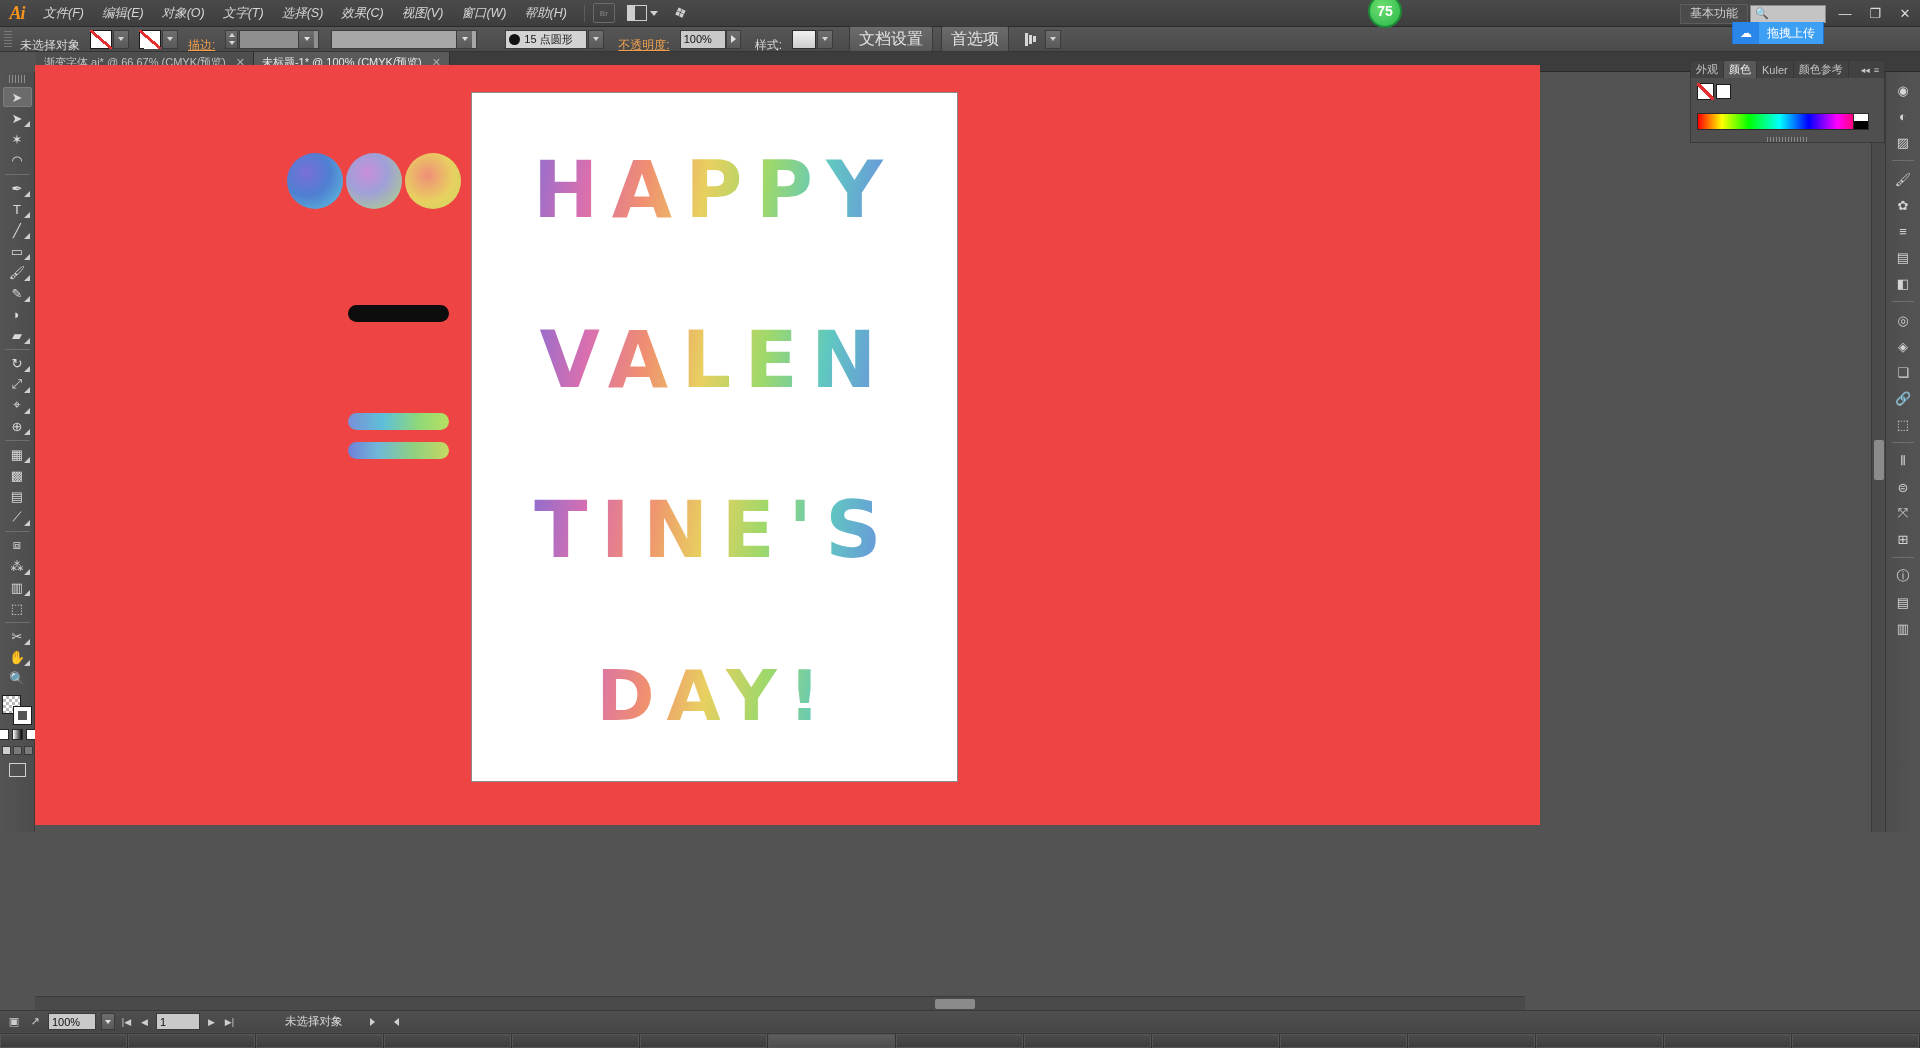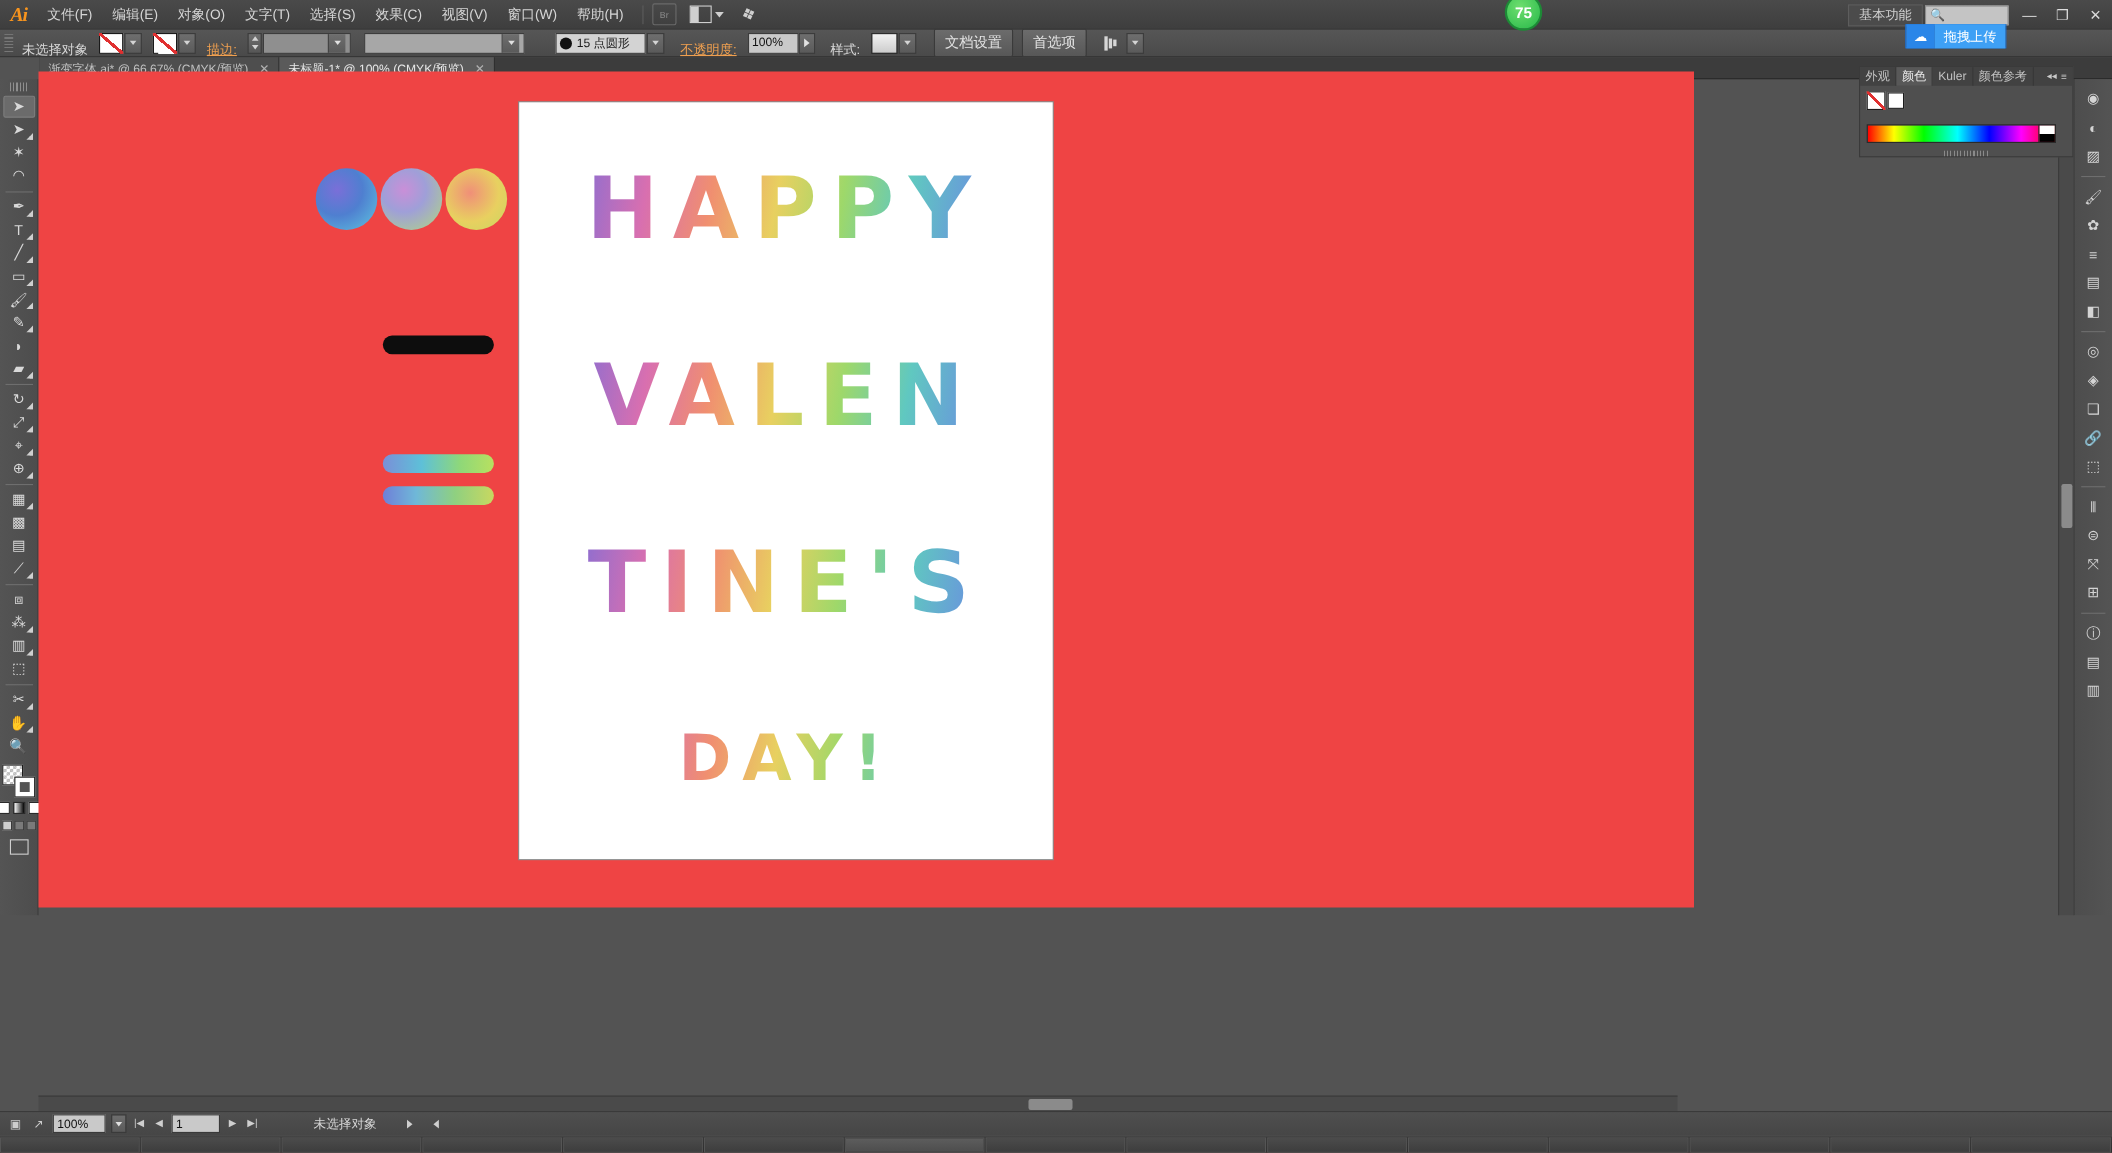--- a/index.html
+++ b/index.html
@@ -21,21 +21,21 @@
     display:flex; align-items:center;
   }
   .ai-logo {
     width:34px; height:27px; display:flex; align-items:center; justify-content:center;
     color:#f7941e; font-weight:bold; font-size:18px; font-style:italic;
     font-family:"Liberation Serif", serif;
     letter-spacing:-1px;
   }
   .menu-item {
     padding:0 9px; height:27px; line-height:27px; font-size:12.5px; color:#d6d6d6;
-    white-space:nowrap; cursor:default;
+    white-space:nowrap; cursor:default;font-style:italic;
   }
   .menu-sep { width:1px; height:17px; background:#5c5c5c; margin:0 8px; }
   .menu-btn-br {
     width:22px;height:20px;border:1px solid #6a6a6a;border-radius:2px;
     display:flex;align-items:center;justify-content:center;font-size:8px;color:#8a8a8a;
     margin-right:12px;
   }
   .menu-btn-arrange {
     display:flex;align-items:center;gap:3px;margin-right:16px;
   }
@@ -113,21 +113,21 @@
   .dot-black{width:11px;height:11px;border-radius:50%;background:#111;}
   .opacity-field{
     width:46px;height:19px;background:#c9c9c9;border:1px solid #3c3c3c;
     font-size:11px;color:#111;display:flex;align-items:center;padding-left:3px;
   }
   .play-arrow{width:15px;height:19px;background:linear-gradient(#6e6e6e,#5a5a5a);border:1px solid #3c3c3c;display:flex;align-items:center;justify-content:center;}
   .play-arrow .t{width:0;height:0;border-top:4px solid transparent;border-bottom:4px solid transparent;border-left:5px solid #e2e2e2;}
   .style-sw{width:24px;height:19px;background:linear-gradient(#f2f2f2,#cccccc);border:1px solid #2c2c2c;}
   .btn-flat {
     height:16px;background:linear-gradient(#6c6c6c,#575757);border:1px solid #3a3a3a;border-radius:2px;
-    padding:12px 9px; display:flex;align-items:center; font-size:13px;color:#e2e2e2;white-space:nowrap;
+    padding:12px 9px; display:flex;align-items:center; font-size:16px;color:#e2e2e2;white-space:nowrap;
   }
   .align-icon{width:17px;height:15px;display:flex;align-items:center;gap:1px;}
   .align-icon b{display:block;background:#d6d6d6;width:3px;}
 
   
   .tabbar {
     position:absolute; top:52px; left:36px; width:1884px; height:20px;
     background:#3c3c3c; border-bottom:1px solid #2a2a2a; display:flex;
   }
   .doctab {
@@ -181,21 +181,21 @@
     position:absolute; left:0; width:100%; text-align:center;
     font-family:"DejaVu Sans", sans-serif; font-weight:bold;
     letter-spacing:0.17em;
     background:linear-gradient(100deg,#5a6fd0 0%, #8e6ed0 12%, #d86fb0 24%, #f08f70 36%, #e8d060 48%, #9ed86a 60%, #60c8c0 72%, #6a8fe0 86%, #8f6fd0 100%);
     -webkit-background-clip:text; background-clip:text;
     color:transparent; -webkit-text-fill-color:transparent;
   }
   .w1 { top:52px;  font-size:78px; }
   .w2 { top:222px; font-size:78px; }
   .w3 { top:392px; font-size:78px; }
-  .w4 { top:562px; font-size:58px;text-align:center; }
+  .w4 { top:562px; font-size:70px;text-align:center; }
 
   
   .circ { position:absolute; width:56px;height:56px;border-radius:50%; }
   .c1 { left:252px; top:88px; background:radial-gradient(circle at 35% 35%, #7a6fd8, #4f7fd0 45%, #5ec6e0 100%); }
   .c2 { left:311px; top:88px; background:radial-gradient(circle at 38% 35%, #c98fd8, #9f9fd8 40%, #b0d880 100%); }
   .c3 { left:370px; top:88px; background:radial-gradient(circle at 40% 40%, #f08f78, #e8d060 55%, #c8d860 100%); }
   .bar-black { position:absolute; left:313px; top:240px; width:101px; height:17px; background:#0d0d0d; border-radius:9px; }
   .bar-g1 { position:absolute; left:313px; top:348px; width:101px; height:17px; border-radius:9px;
             background:linear-gradient(to right,#7a8fd8,#5ec0d8 35%,#8fd878 70%,#b8e060); }
   .bar-g2 { position:absolute; left:313px; top:377px; width:101px; height:17px; border-radius:9px;

